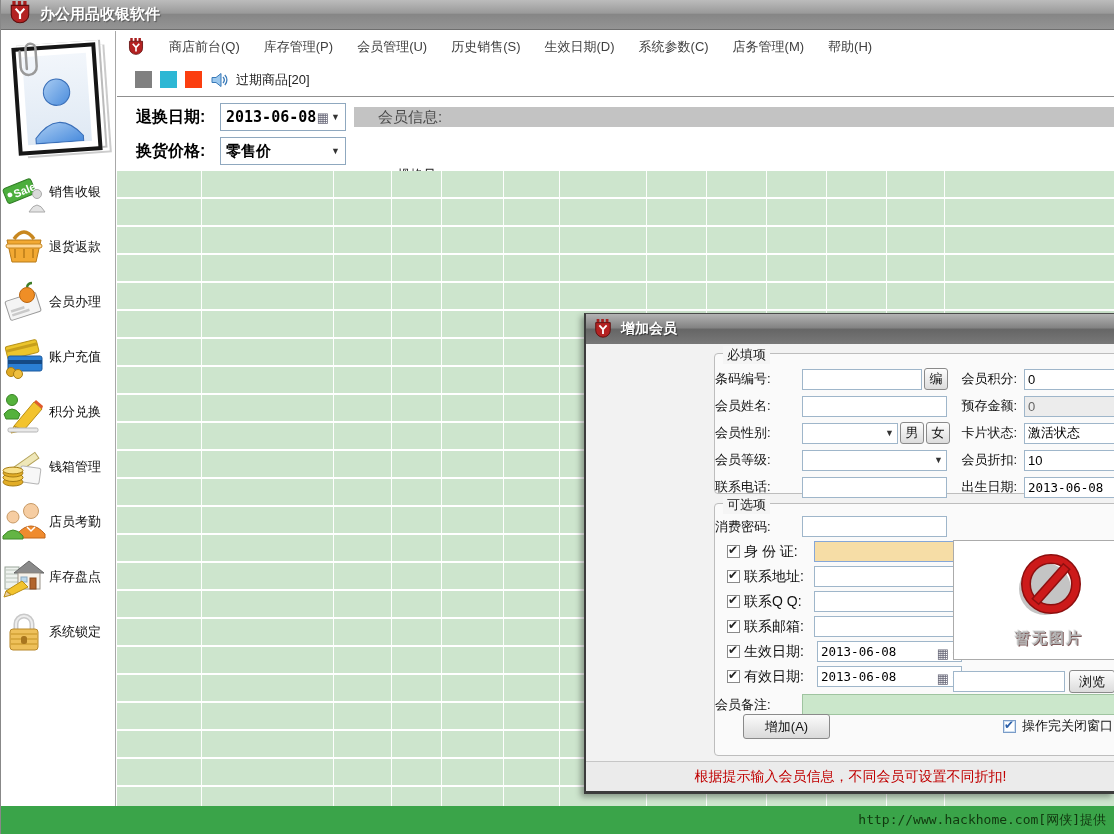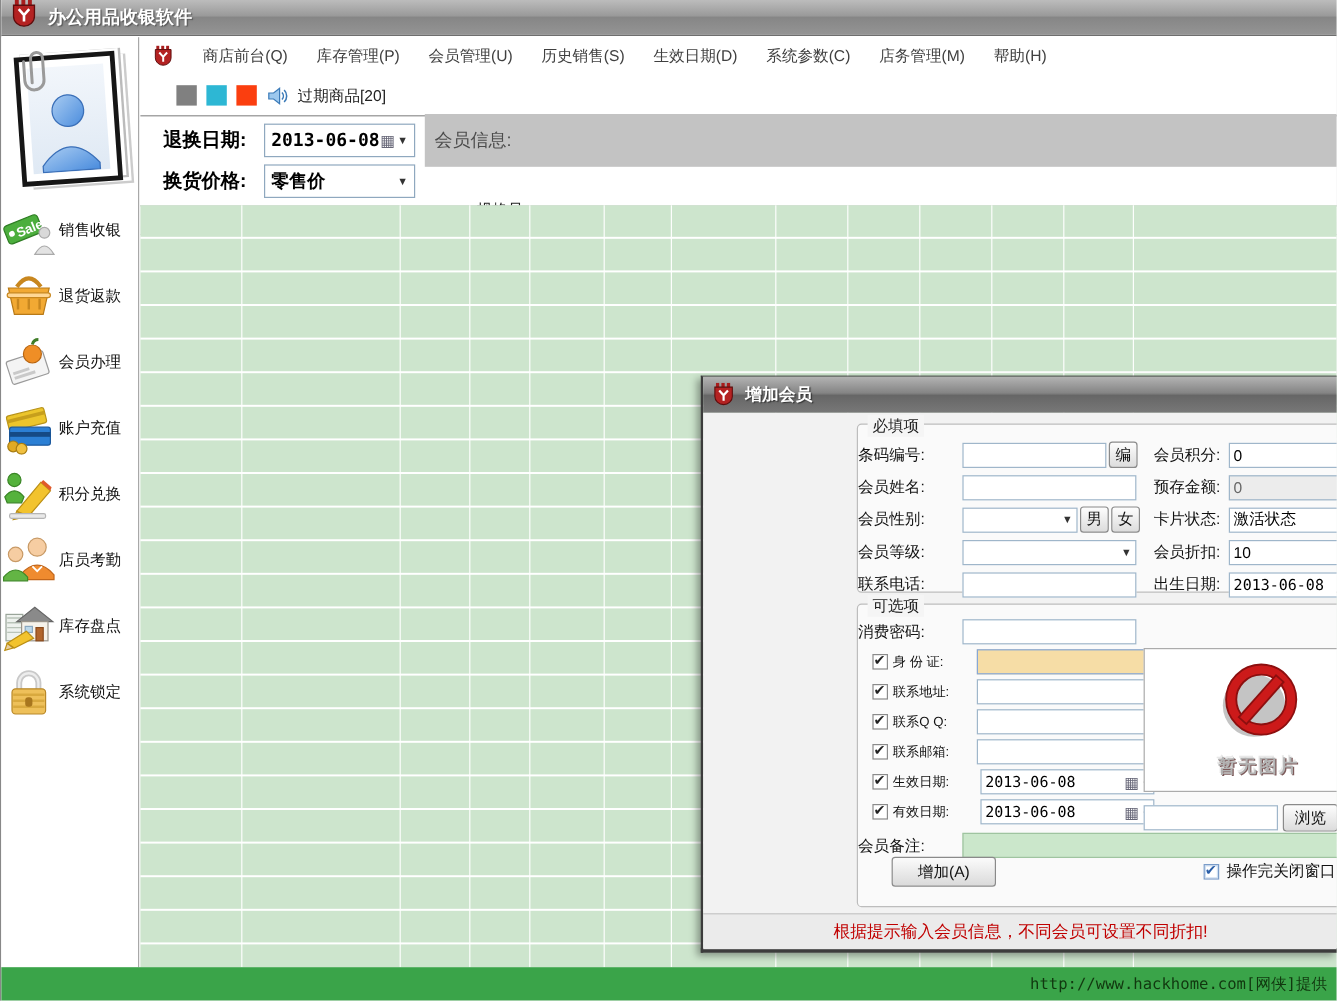--- a/index.html
+++ b/index.html
@@ -34,39 +34,39 @@
   .clip{ position:absolute; left:2px; top:-12px; }
   .side-items{ position:absolute; left:0; top:139px; right:0; display:flex; flex-direction:column; gap:11px; }
   .side-item{ display:flex; align-items:center; gap:3px; height:44px; padding-left:1px; cursor:pointer; }
   .side-item svg{ width:44px; height:44px; flex:none; }
   .side-item .lbl{ font-size:13px; color:#111; white-space:nowrap; }
 
   
   .main{ position:absolute; left:116px; top:31px; right:0; bottom:28px; background:#fff; }
   .menubar{ display:flex; align-items:center; gap:24px; height:32px; padding-left:10px; font-size:13px; color:#404040; }
   .menubar .mi{ cursor:pointer; white-space:nowrap; }
-  .toolbar{ display:flex; align-items:center; gap:8px; height:34px; padding-left:30px; border-bottom:1px solid #8f8f8f; }
+  .toolbar{ display:flex; align-items:center; gap:8px; height:34px; padding-left:18px; border-bottom:1px solid #8f8f8f; }
   .swatch{ width:17px; height:17px; cursor:pointer; }
   .sw-gray{ background:#808080; } .sw-cyan{ background:#2db7d4; } .sw-orange{ background:#fb3e0f; }
   .tool-label{ font-size:13px; color:#222; }
 
   .filter{ height:74px; padding-top:3px; }
   .filter-row{ display:flex; align-items:center; height:34px;margin-left:11px; }
   .big-label{ width:92px; padding-left:8px; font-size:16px; font-weight:bold; color:#000; white-space:nowrap; flex:none; }
   .date-box,.combo-box{
     width:126px; height:28px; border:1px solid #8fa8bf; background:#fff;
     display:flex; align-items:center; padding:0 5px; flex:none; cursor:pointer;
   }
   .date-box .val{ font-family:"DejaVu Sans Mono",monospace; font-size:15px; font-weight:bold; flex:1; }
   .combo-box .val{ font-size:15px; font-weight:bold; flex:1; }
   .cal-icon{ font-size:13px; color:#667; line-height:1; }
   .dd-arrow{ font-size:9px; color:#333; margin-left:2px; }
   .gray-bar{
-    flex:1; height:44px; background:#c3c3c3; margin-left:8px;
-    display:flex; align-items:center; padding-left:8px; font-size:15px; color:#4c4c4c;
+    flex:1; height:20px; background:#c3c3c3; margin-left:8px;
+    display:flex; align-items:center; padding-left:24px; font-size:15px; color:#4c4c4c;
   }
 
   
   .tbl-header{
     display:flex; height:25px; border-top:1px solid #a7a7a7; border-bottom:1px solid #c9c9c9;
     background:linear-gradient(#ffffff,#f0f0f0); font-size:13px; color:#222;
   }
   .th{ flex:none; display:flex; align-items:center; padding-left:5px; border-right:1px solid #d9d9d9; cursor:pointer; }
   .th-fill{ flex:1; border-right:none; }
   .tbl-body{
@@ -135,21 +135,21 @@
 
   .orow{ position:relative; display:flex; align-items:center; height:25px; }
   .orow.first{ margin-top:10px; }
   .chk{
     width:13px; height:13px; flex:none; border:1px solid #8a8a8a; background:#fff;
     margin-left:12px; margin-right:4px; position:relative; cursor:pointer;
   }
   .chk.checked::after{ content:"✔"; position:absolute; left:0px; top:-3px; font-size:12px; color:#222; }
   .chk.blue{ border:1px solid #7a9cc8; box-shadow:0 0 0 1px #cfe0f2 inset; }
   .chk.blue::after{ color:#2b5fa8; }
-  .clabel{ width:58px; flex:none; font-size:11px; color:#111; white-space:nowrap; }
+  .clabel{ width:58px; flex:none; font-size:14px; color:#111; white-space:nowrap; }
   .remark-inp{ width:332px; background:#cbe7cb; border:1px solid #9fc4a0; }
 
   .photo-box{
     position:absolute; left:238px; top:36px; width:192px; height:120px;
     background:#fff; border:1px solid #ababab; display:flex; align-items:center; justify-content:center;
   }
   .noimg{ text-align:center; }
   .noimg-text{
     font-size:15px; font-weight:bold; color:#b3b3b3; letter-spacing:2px;
     text-shadow:1px 1px 0 #7d5a5a, -1px -1px 0 #e8e8e8; margin-top:-6px;
@@ -259,20 +259,34 @@
           <path d="M2 24 q8 -10 16 0 l-2 5 h-12 z" fill="#55b23c" stroke="#3a8526"></path>
           <polygon points="12,36 32,12 40,19 22,40" fill="#f2c32e" stroke="#bb8f14"></polygon>
           <polygon points="12,36 9,43 18,41" fill="#e8cfa2" stroke="#bb8f14"></polygon>
           <polygon points="34,10 41,16 40,19 32,12" fill="#e05a2b"></polygon>
           <rect x="6" y="38" width="30" height="4" rx="1.5" fill="#e9e9e9" stroke="#b5b5b5"></rect>
         </svg>
         <span class="lbl">积分兑换</span>
       </div>
       <div class="side-item">
         <svg viewBox="0 0 44 44">
+          <g transform="rotate(-35 26 22)">
+            <rect x="14" y="14" width="26" height="7" fill="#efe7b8" stroke="#b3a25a"></rect>
+            <polygon points="14,14 8,17.5 14,21" fill="#e0bb76"></polygon>
+          </g>
+          <rect x="18" y="22" width="20" height="16" rx="2" fill="#f7f7f7" stroke="#b5b5b5" transform="rotate(8 28 30)"></rect>
+          <ellipse cx="11" cy="37" rx="10" ry="4" fill="#e2ad27" stroke="#a87d12"></ellipse>
+          <ellipse cx="11" cy="32.5" rx="10" ry="4" fill="#f3c94d" stroke="#a87d12"></ellipse>
+          <ellipse cx="11" cy="28" rx="10" ry="4" fill="#e2ad27" stroke="#a87d12"></ellipse>
+          <ellipse cx="11" cy="25.5" rx="10" ry="3.4" fill="#f8e08a" stroke="#a87d12"></ellipse>
+        </svg>
+        <span class="lbl">钱箱管理</span>
+      </div>
+      <div class="side-item">
+        <svg viewBox="0 0 44 44">
           <circle cx="29" cy="11" r="7.5" fill="#f6cda2" stroke="#c89a66"></circle>
           <path d="M15 34 q14 -16 28 0 v4 h-28 z" fill="#ef8b2f" stroke="#c2661a"></path>
           <path d="M25 27 l4 4 4 -4" stroke="#fff" stroke-width="1.5" fill="none"></path>
           <circle cx="11" cy="17" r="6" fill="#f6cda2" stroke="#c89a66"></circle>
           <path d="M1 36 q10 -12 20 0 v3 h-20 z" fill="#63b544" stroke="#3f8a28"></path>
         </svg>
         <span class="lbl">店员考勤</span>
       </div>
       <div class="side-item">
         <svg viewBox="0 0 44 44">

